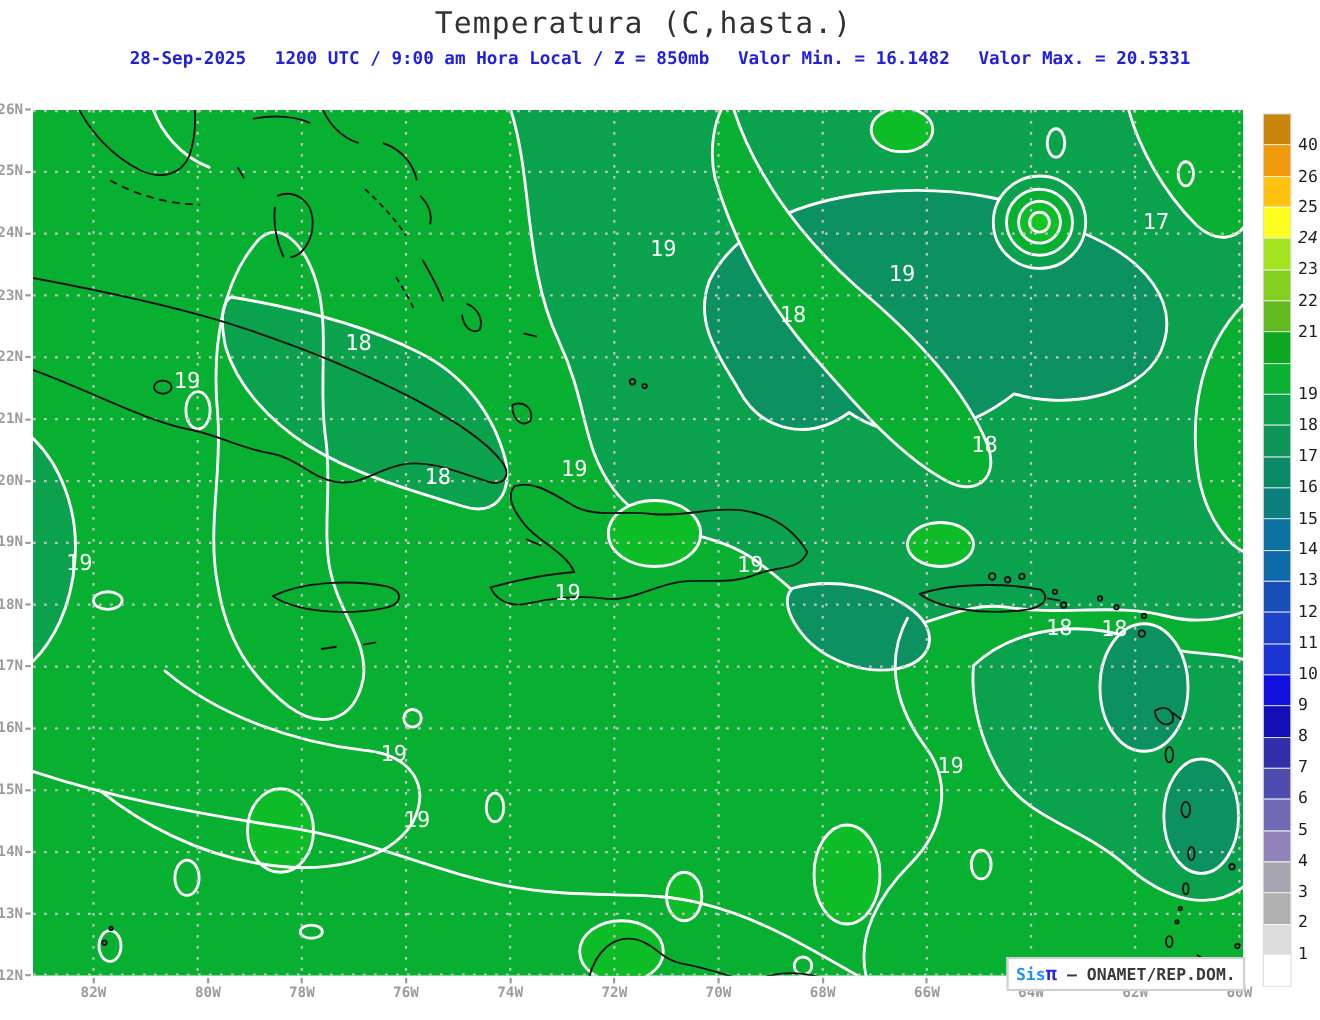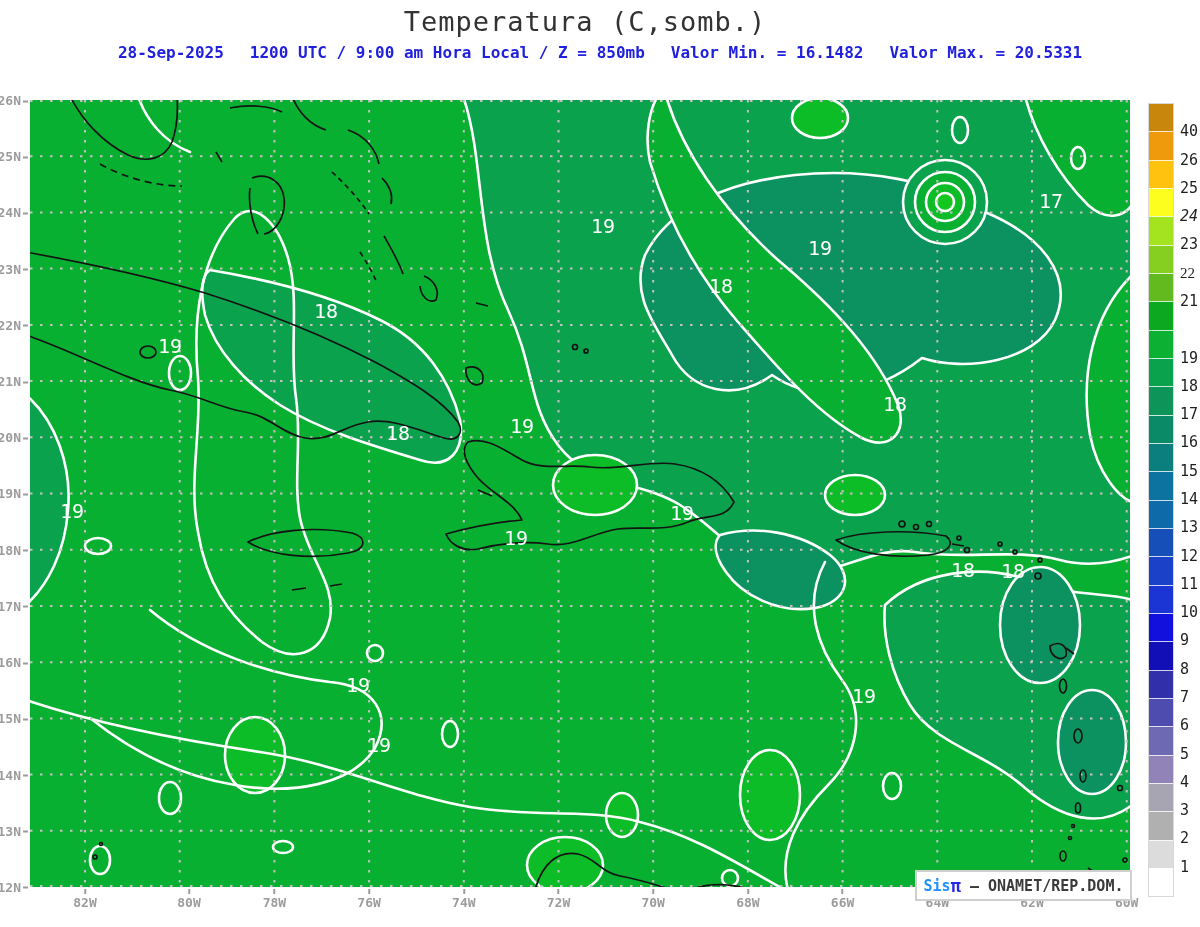--- a/index.html
+++ b/index.html
@@ -41,21 +41,21 @@
         border:2px solid #cfcfcf;display:flex;align-items:center;justify-content:center;
         font-size:15px;font-weight:bold;color:#3a3a3a;white-space:pre;}
   #branding .sis{color:var(--model-blue);}
   #branding .pi{color:#2626E6;font-size:17px;}
 </style>
 </head>
 <body>
 
 <div id="stage">
 
-  <div id="title">Temperatura (C,somb.)</div>
+  <div id="title">Temperatura (C,hasta.)</div>
 
   <div id="info-line"><span>28-Sep-2025</span><span>1200 UTC / 9:00 am Hora Local / Z = 850mb</span><span>Valor Min. = 16.1482</span><span>Valor Max. = 20.5331</span></div>
 
 
   <div id="map">
     <svg width="1100" height="787" viewBox="0 0 1100 787">
 
       <rect x="0" y="0" width="1100" height="787" style="fill:var(--b19)"></rect>
 
       <g stroke="#fff" stroke-width="2.6" stroke-linejoin="round">
@@ -290,21 +290,21 @@
       <div class="seg" style="background: rgb(176, 176, 176);"></div>
       <div class="seg" style="background: rgb(220, 220, 220);"></div>
       <div class="seg" style="background: rgb(255, 255, 255);"></div>
     </div>
   <div id="cbar-labels">
       <div class="cbl" style="top: 28.2857px;">40</div>
       <div class="cbl" style="top: 56.5714px;">26</div>
       <div class="cbl" style="top: 84.8571px;">25</div>
       <div class="cbl" style="top: 113.143px; font-style: italic;">24</div>
       <div class="cbl" style="top: 141.429px;">23</div>
-      <div class="cbl" style="top: 169.714px; font-family: Liberation Serif, serif;">22</div>
+      <div class="cbl" style="top: 169.714px;">22</div>
       <div class="cbl" style="top: 198px;">21</div>
       <div class="cbl" style="top: 209px; margin-left: 40px;">20</div>
       <div class="cbl" style="top: 254.571px;">19</div>
       <div class="cbl" style="top: 282.857px;">18</div>
       <div class="cbl" style="top: 311.143px;">17</div>
       <div class="cbl" style="top: 339.429px;">16</div>
       <div class="cbl" style="top: 367.714px;">15</div>
       <div class="cbl" style="top: 396px;">14</div>
       <div class="cbl" style="top: 424.286px;">13</div>
       <div class="cbl" style="top: 452.571px;">12</div>

